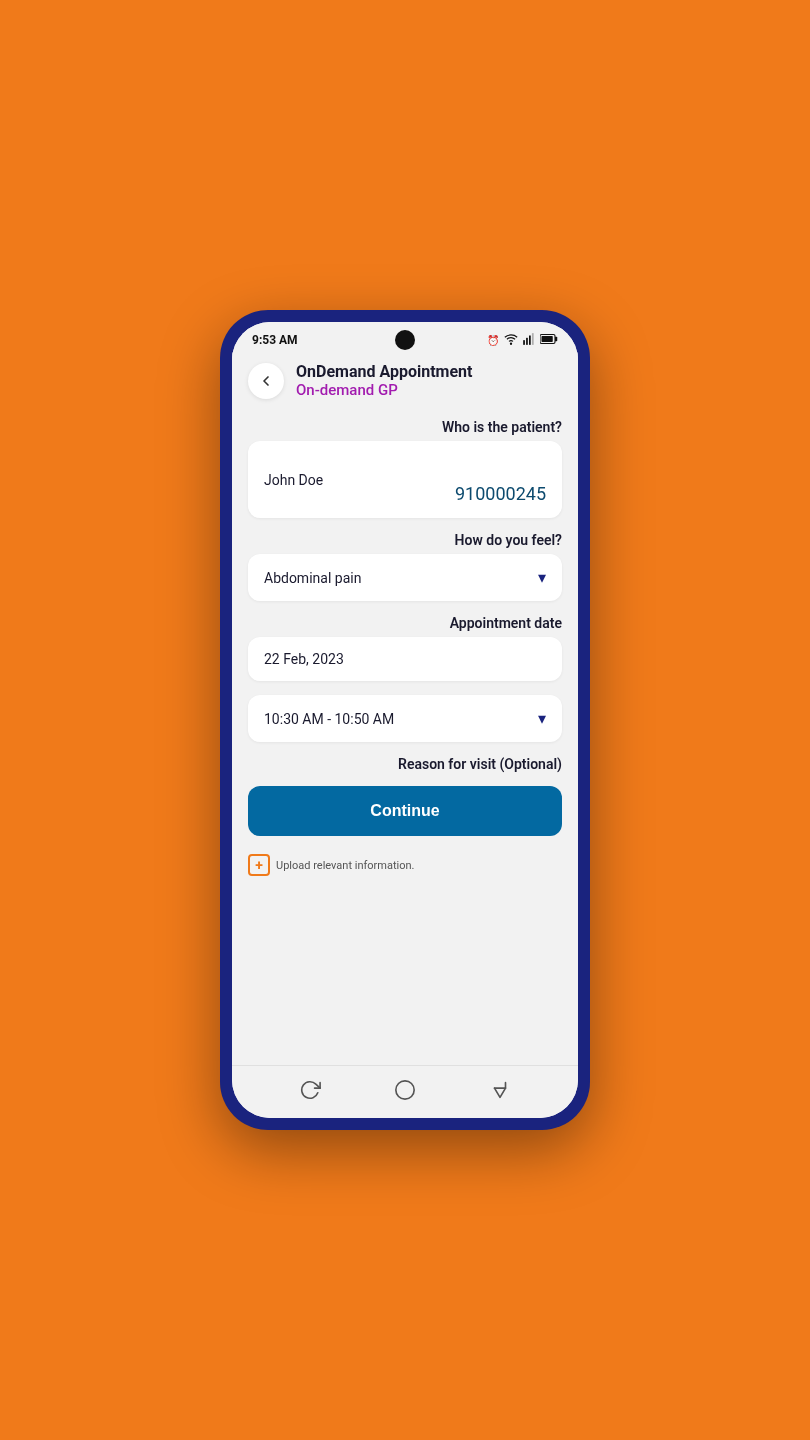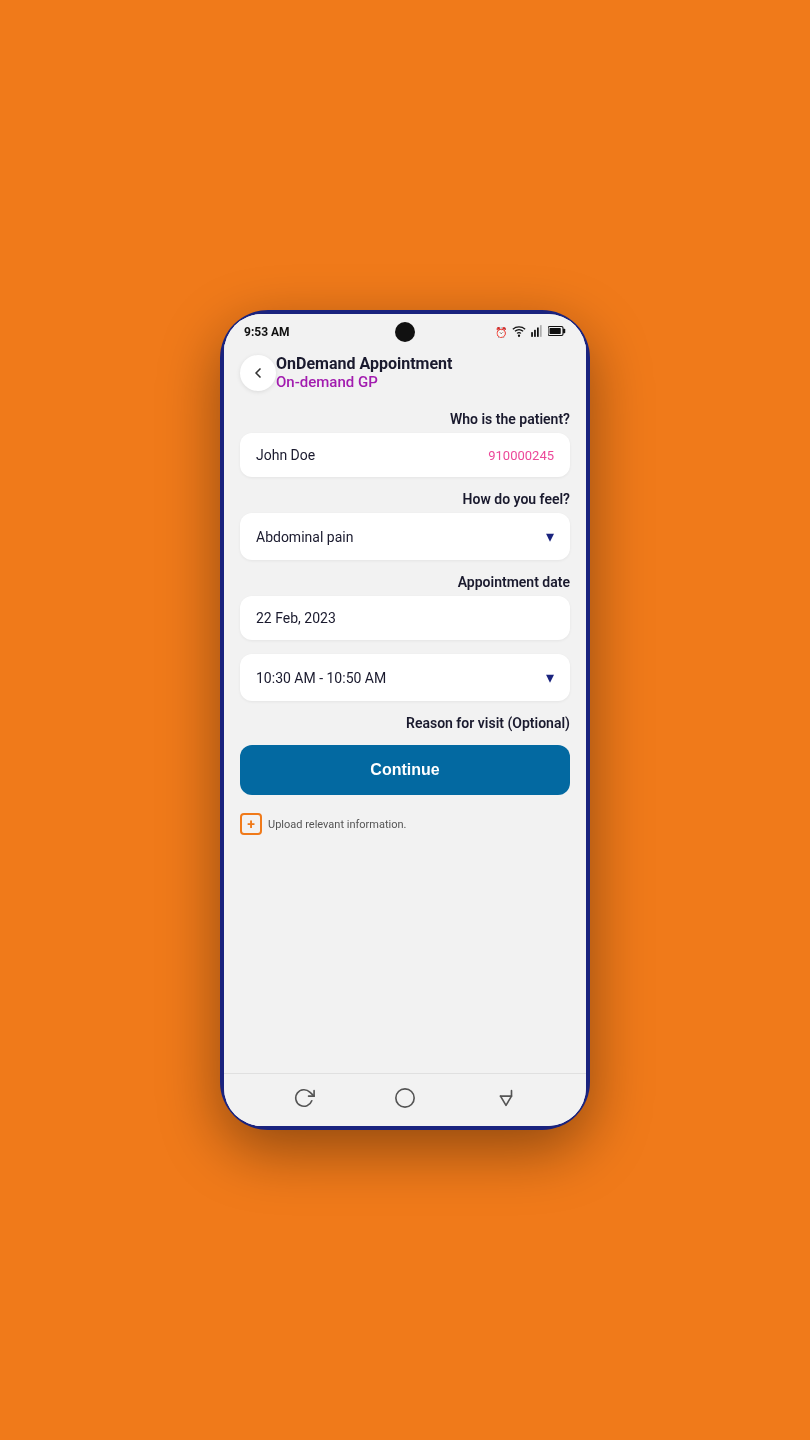--- a/index.html
+++ b/index.html
@@ -12,21 +12,21 @@
       align-items: center;
       justify-content: center;
       font-family: -apple-system, BlinkMacSystemFont, 'Segoe UI', Roboto, sans-serif;
     }
 
     .phone-shell {
       width: 370px;
       height: 820px;
       background: #1A237E;
       border-radius: 48px;
-      padding: 4px;
+      padding: 12px;
       box-shadow: 0 20px 60px rgba(0,0,0,0.4);
       display: flex;
       flex-direction: column;
       position: relative;
     }
 
     .phone-inner {
       flex: 1;
       background: #f2f2f2;
       border-radius: 38px;
@@ -79,20 +79,21 @@
       display: flex;
       flex-direction: column;
     }
 
     
     .header {
       background: #f2f2f2;
       padding: 10px 16px 12px 16px;
       display: flex;
       align-items: center;
+      gap: 12px;
     }
 
     .back-btn {
       width: 36px;
       height: 36px;
       border-radius: 50%;
       background: #fff;
       border: none;
       display: flex;
       align-items: center;
@@ -157,22 +158,23 @@
       box-shadow: 0 1px 3px rgba(0,0,0,0.06);
     }
 
     .field-box-text {
       font-size: 14px;
       color: #1a1a2e;
       text-align: center;
     }
 
     .field-box-right {
-      font-size: 13px;
-      color: #ec4899;
+      font-size: 18px;
+      color: #0c4a6e;
+      margin-top: 28px;
     }
 
     .dropdown-icon {
       color: #1A237E;
       font-size: 16px;
     }
 
     .reason-textarea {
       background: #fff;
       border-radius: 12px;

